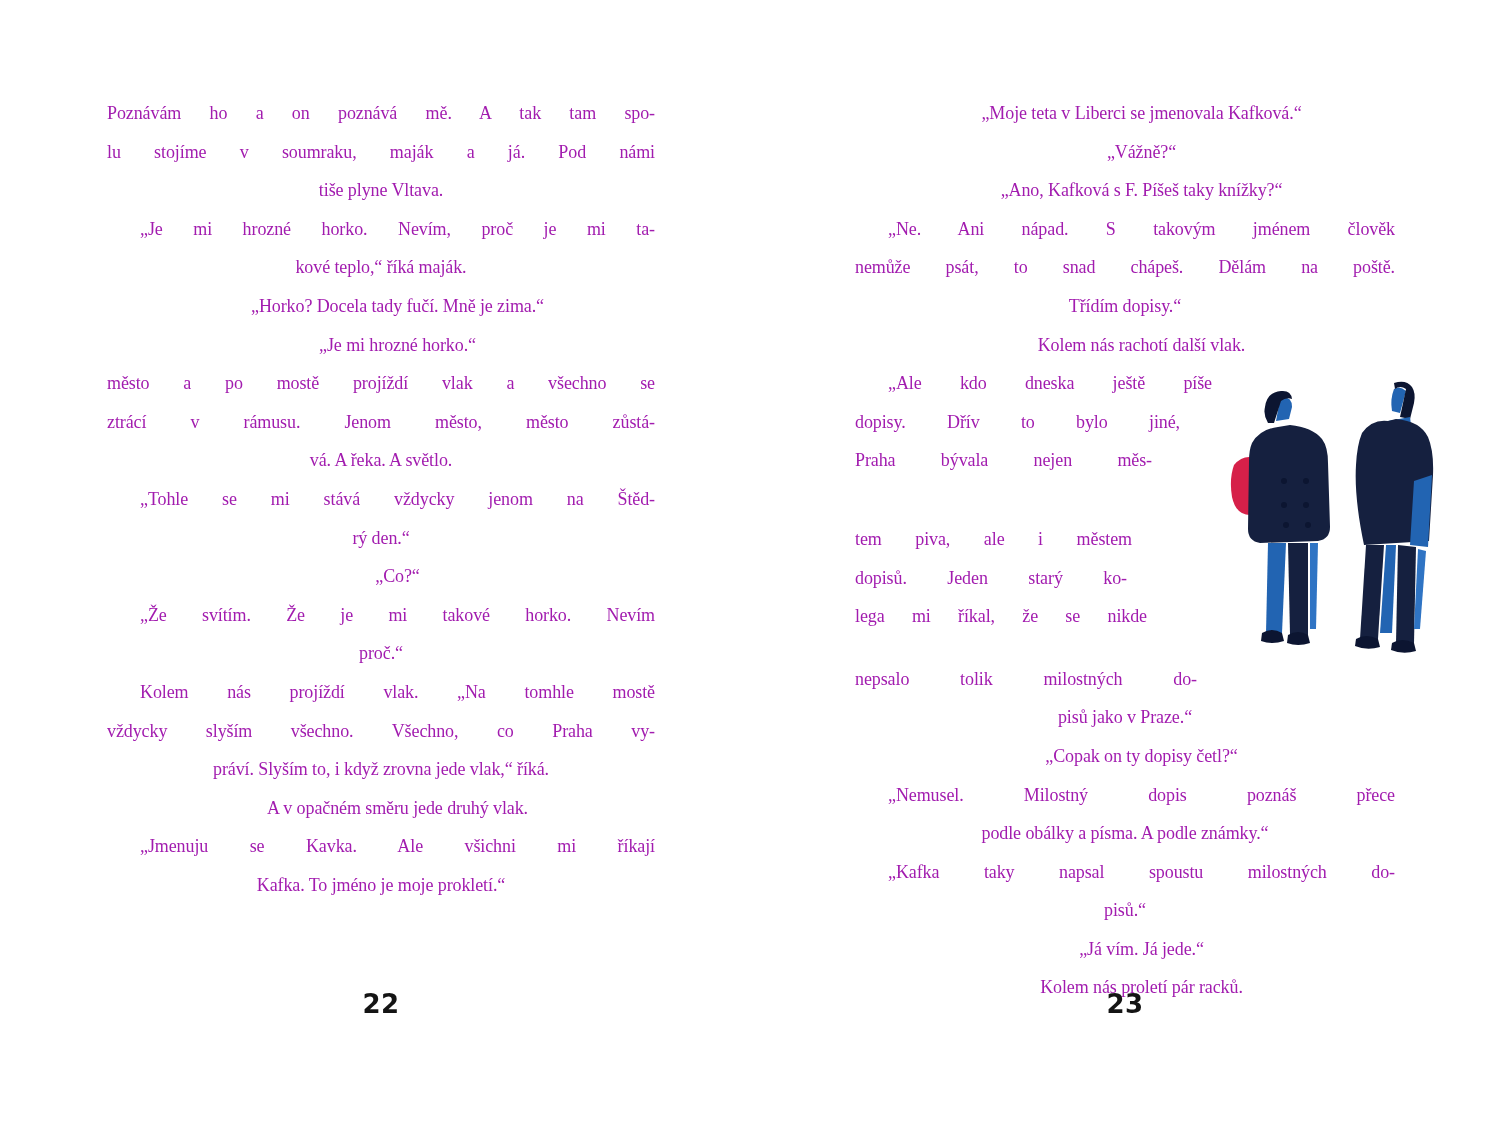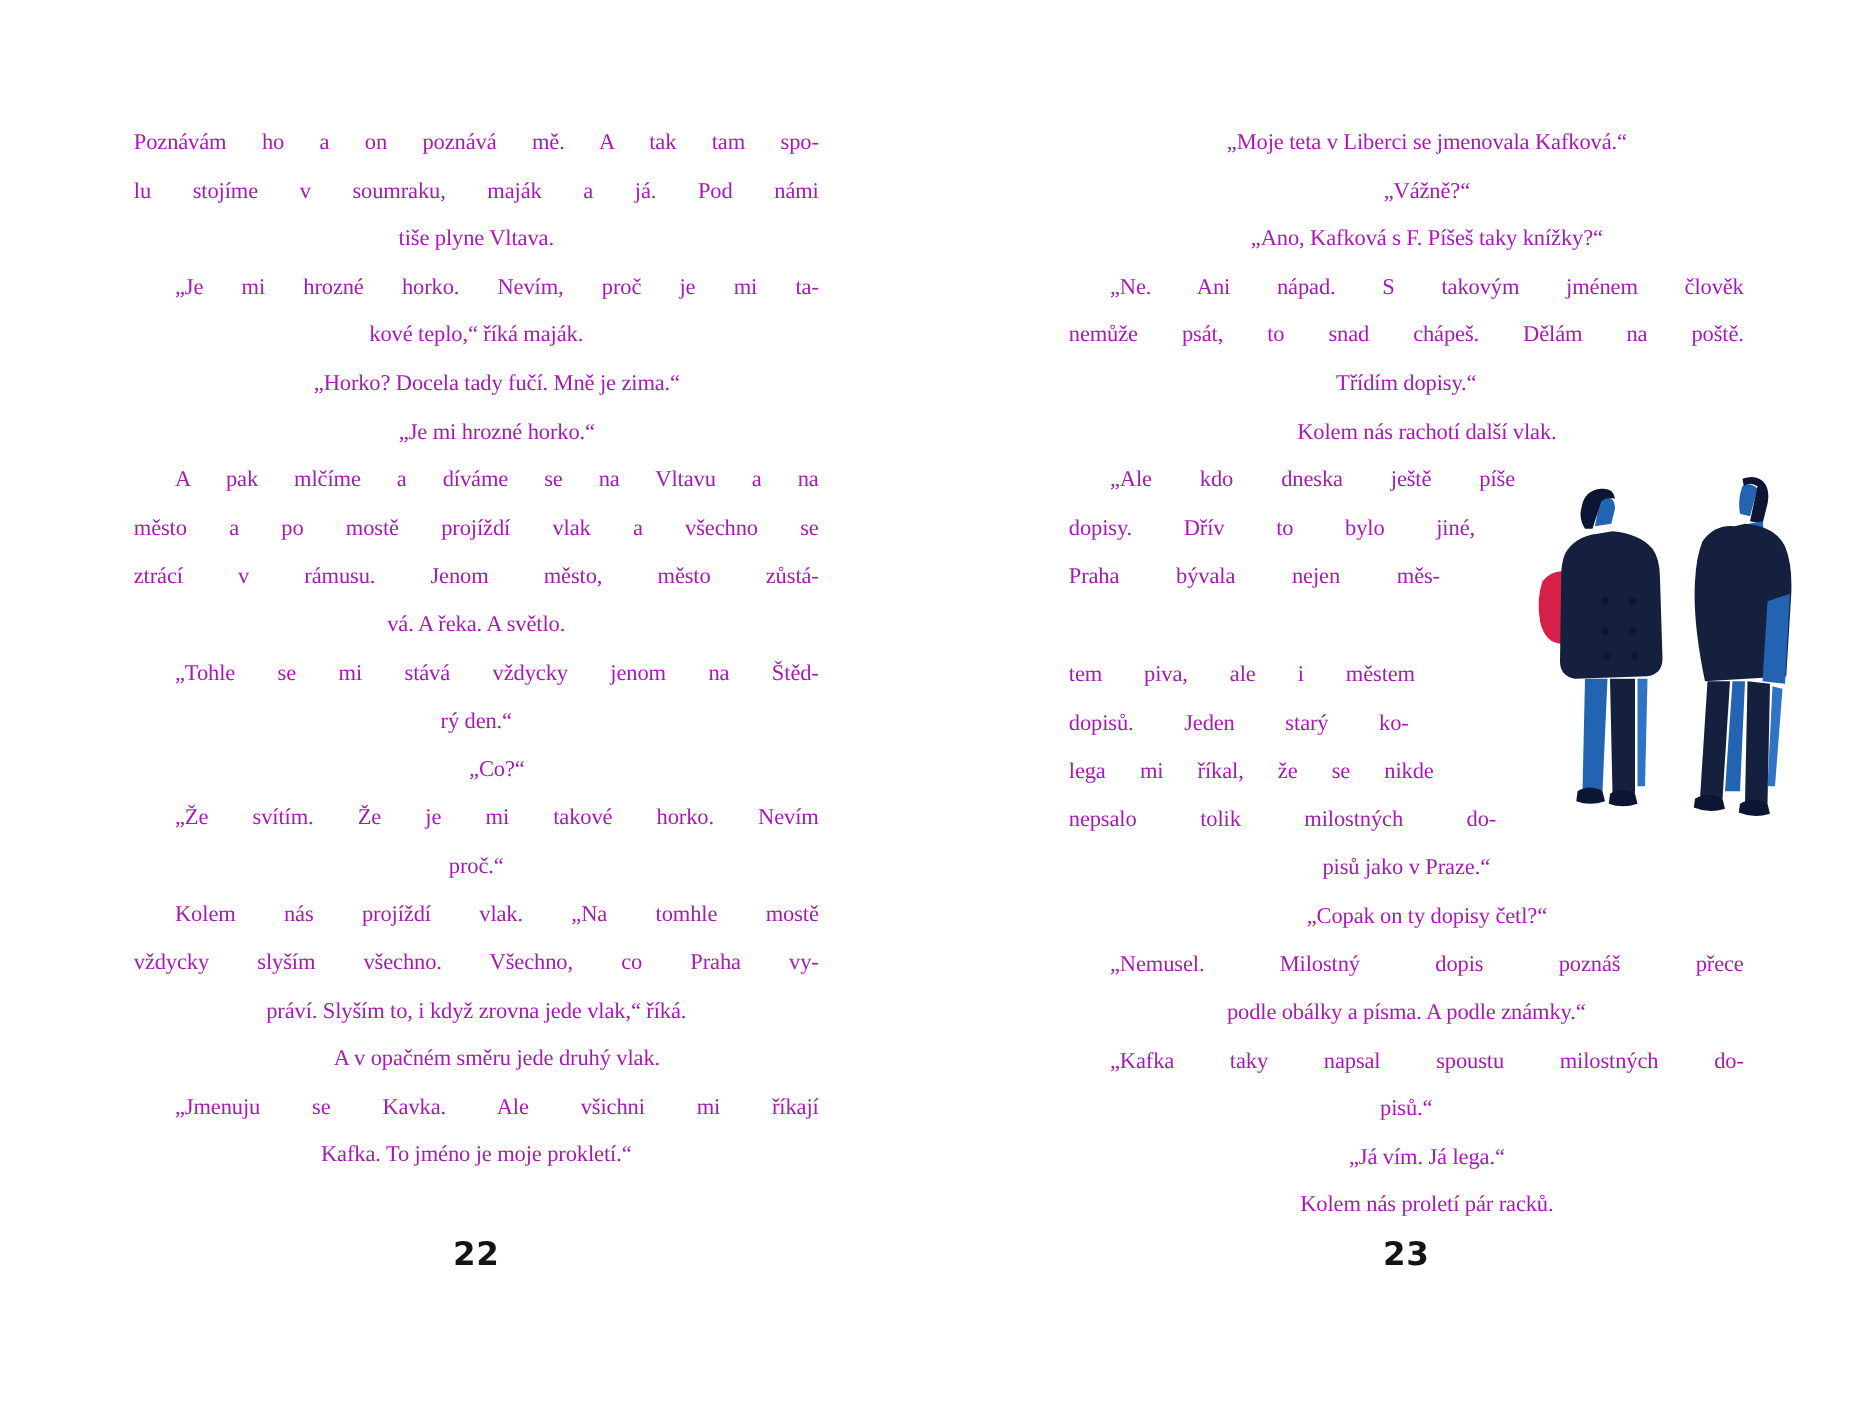--- a/index.html
+++ b/index.html
@@ -67,21 +67,20 @@
         <div class="line just indent">„Je mi hrozné horko. Nevím, proč je mi ta-</div>
         <div class="line">kové teplo,“ říká maják.</div>
       </div>
       <div class="para">
         <div class="line indent">„Horko? Docela tady fučí. Mně je zima.“</div>
       </div>
       <div class="para">
         <div class="line indent">„Je mi hrozné horko.“</div>
       </div>
       <div class="para">
-        <div class="line just indent">A pak mlčíme a díváme se na Vltavu a na</div>
         <div class="line just">město a po mostě projíždí vlak a všechno se</div>
         <div class="line just">ztrácí v rámusu. Jenom město, město zůstá-</div>
         <div class="line">vá. A řeka. A světlo.</div>
       </div>
       <div class="para">
         <div class="line just indent">„Tohle se mi stává vždycky jenom na Štěd-</div>
         <div class="line">rý den.“</div>
       </div>
       <div class="para">
         <div class="line indent">„Co?“</div>
@@ -122,36 +121,36 @@
       <div class="para">
         <div class="line indent">Kolem nás rachotí další vlak.</div>
       </div>
       <div class="para">
         <div class="line just indent" style="padding-right: 183px;">„Ale kdo dneska ještě píše</div>
         <div class="line just" style="padding-right: 215px;">dopisy. Dřív to bylo jiné,</div>
         <div class="line just" style="padding-right: 243px;">Praha bývala nejen měs-</div>
         <div class="line just" style="padding-right: 263px; margin-top: 40px;">tem piva, ale i městem</div>
         <div class="line just" style="padding-right: 268px;">dopisů. Jeden starý ko-</div>
         <div class="line just" style="padding-right: 248px;">lega mi říkal, že se nikde</div>
-        <div class="line just" style="padding-right: 198px;">nepsalo tolik milostných do-</div>
+        <div class="line just" style="padding-right: 198px; margin-top: 24px;">nepsalo tolik milostných do-</div>
         <div class="line">pisů jako v Praze.“</div>
       </div>
       <div class="para">
         <div class="line indent">„Copak on ty dopisy četl?“</div>
       </div>
       <div class="para">
         <div class="line just indent">„Nemusel. Milostný dopis poznáš přece</div>
         <div class="line">podle obálky a písma. A podle známky.“</div>
       </div>
       <div class="para">
         <div class="line just indent">„Kafka taky napsal spoustu milostných do-</div>
         <div class="line">pisů.“</div>
       </div>
       <div class="para">
-        <div class="line indent">„Já vím. Já lega.“</div>
+        <div class="line indent">„Já vím. Já jede.“</div>
       </div>
       <div class="para">
         <div class="line indent">Kolem nás proletí pár racků.</div>
       </div>
     </div>
 
   <div id="pn-left" class="page-number">22</div>
 
   <div id="pn-right" class="page-number">23</div>
 

